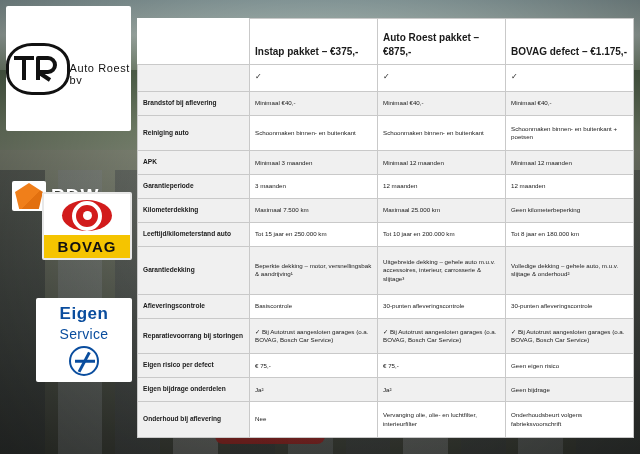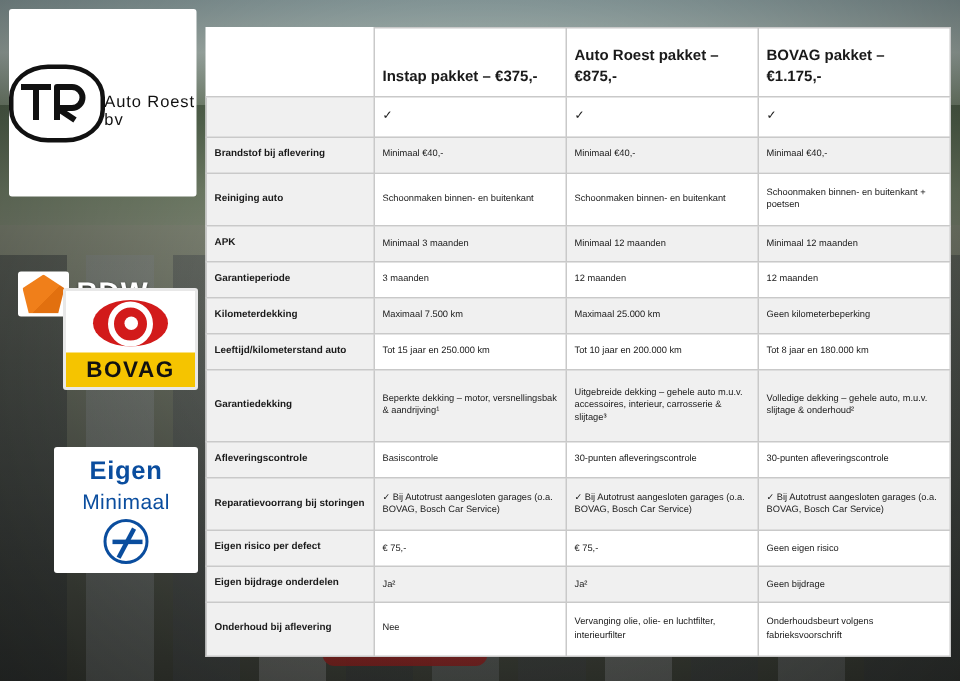--- a/index.html
+++ b/index.html
@@ -187,40 +187,40 @@
     <div class="bovag-target">
       <div class="ring">
           <div class="dot"></div>
         </div>
     </div>
     <div class="bovag-word">BOVAG</div>
   </div>
 
   <div class="bosch-box">
     <div class="bosch-word">Eigen</div>
-    <div class="bosch-sub">Minimaal</div>
+    <div class="bosch-sub">Service</div>
     <div class="bosch-mark"></div>
   </div>
 
 </div>
 
 <div id="table-wrap">
   <table>
     <colgroup>
       <col class="c0">
         <col class="c1">
         <col class="c2">
         <col class="c3">
     </colgroup>
     <thead>
       <tr>
         <th class="corner"></th>
         <th>Instap pakket – €375,-</th>
         <th>Auto Roest pakket – €875,-</th>
-        <th>BOVAG pakket – €1.175,-</th>
+        <th>BOVAG defect – €1.175,-</th>
       </tr>
     </thead>
     <tbody>
       <tr>
         <td class="rowhead"></td>
         <td class="check">✓</td>
         <td class="check">✓</td>
         <td class="check">✓</td>
       </tr>
       <tr class="alt">

